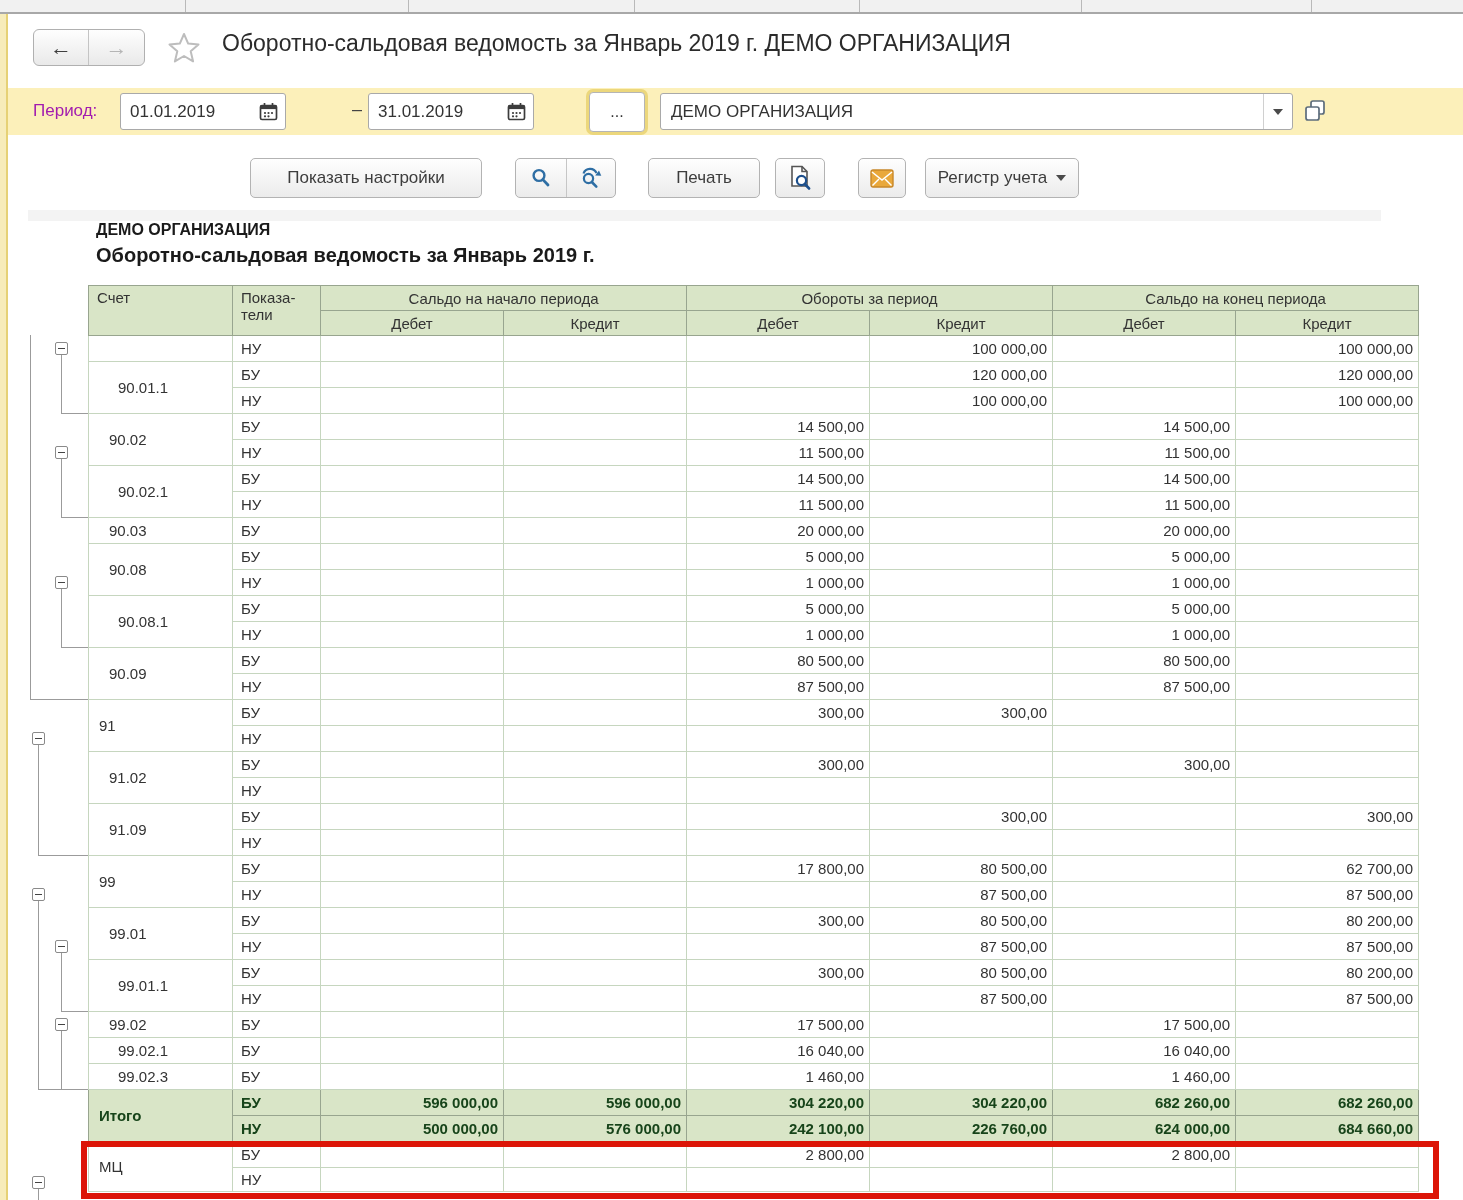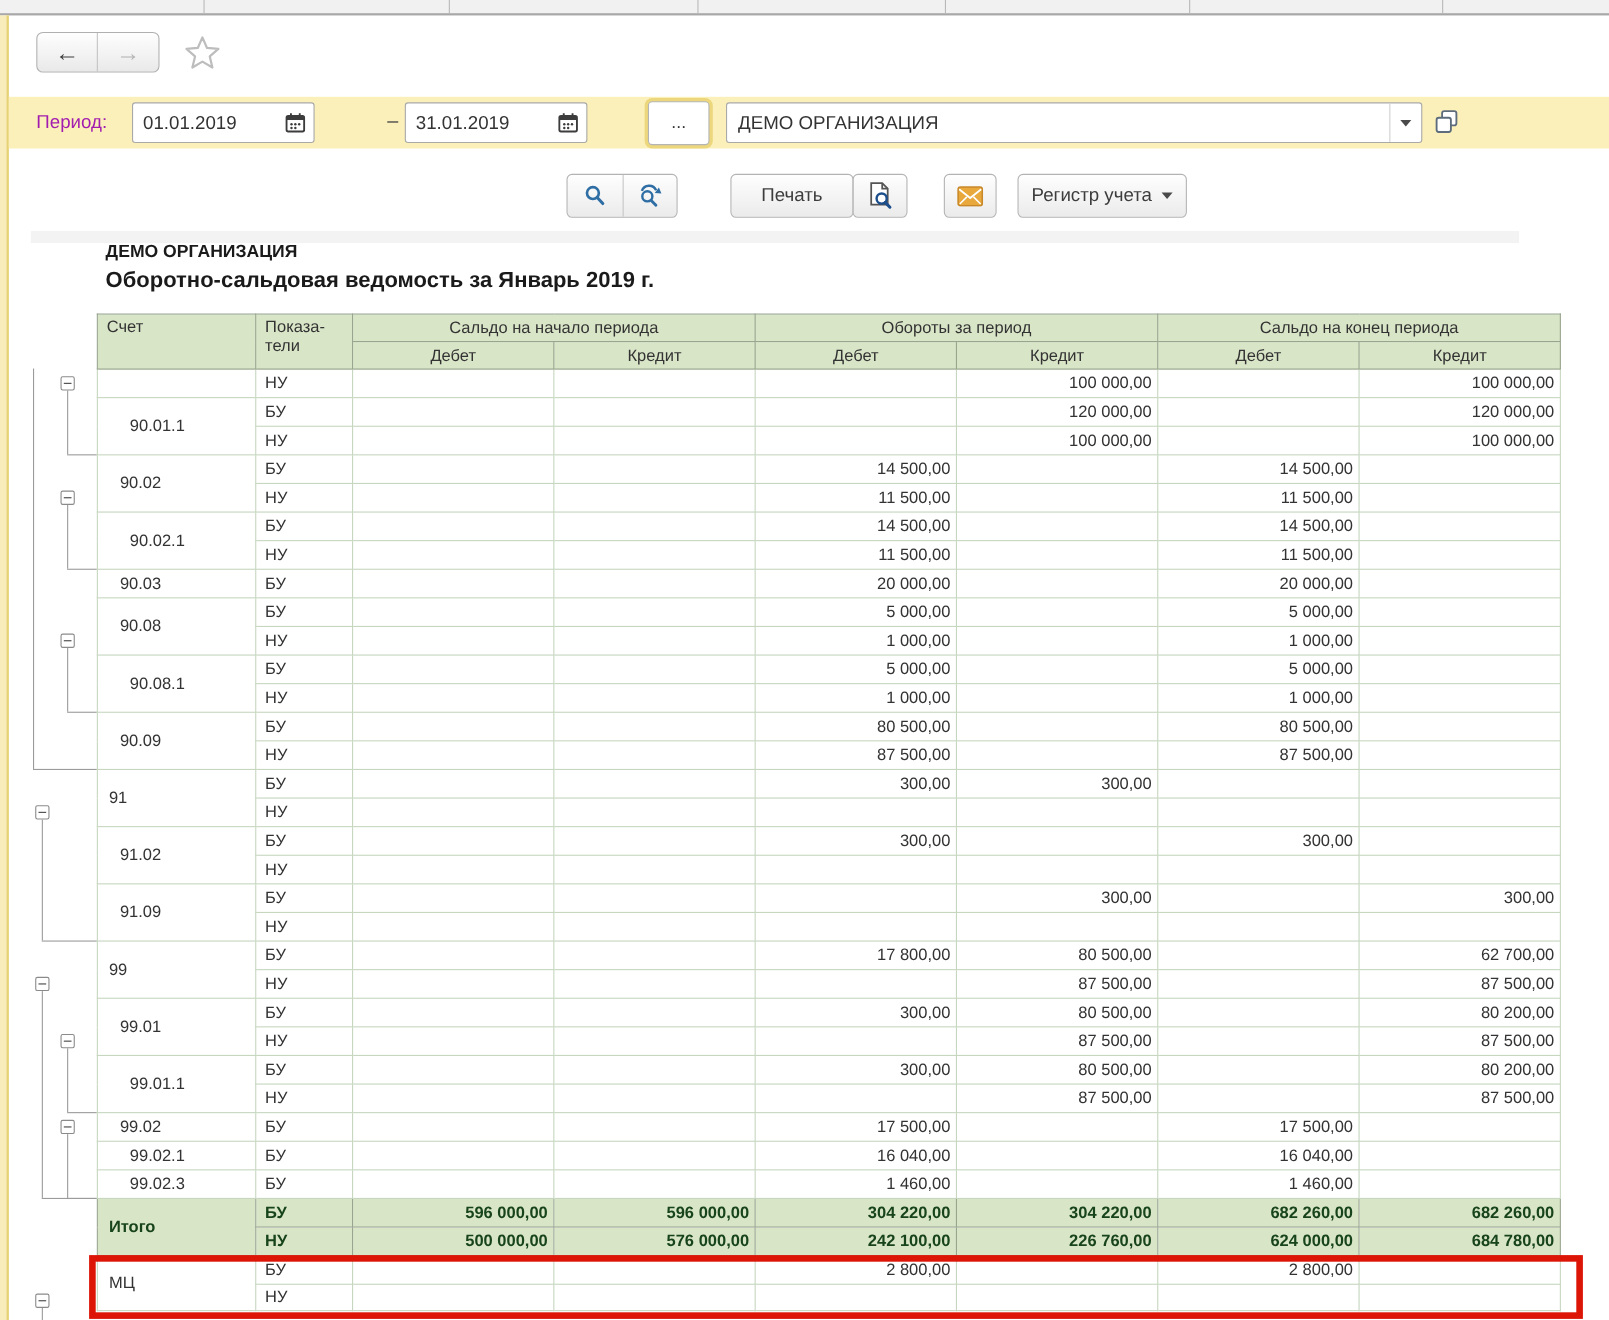--- a/index.html
+++ b/index.html
@@ -59,21 +59,21 @@
          justify-content:center; font-size:17px; color:#3d3d3d; cursor:pointer; }
   .btn-generate { left:33px; width:197px; background:linear-gradient(#ffee45,#fccf00);
                   border:1px solid #cfa90a; border-radius:7px; font-weight:bold; color:#111;
                   box-shadow:0 0 0 2px #f6e690; }
   .btn-settings { left:250px; width:232px; }
   .search-group { position:absolute; left:515px; top:158px; width:101px; height:40px;
                   border:1px solid #b3b3b3; border-radius:5px;
                   background:linear-gradient(#fefefe,#ebebeb); display:flex; }
   .search-seg { width:50%; display:flex; align-items:center; justify-content:center; cursor:pointer; }
   .search-seg + .search-seg { border-left:1px solid #c6c6c6; }
-  .btn-print { left:648px; width:112px;margin-left:16px; }
+  .btn-print { left:648px; width:112px; }
   .btn-preview { left:775px; width:50px; }
   .btn-mail { left:858px; width:48px; }
   .btn-register { left:925px; width:154px; gap:9px; }
 
   
   .grid-top-band { position:absolute; left:28px; top:210px; width:1353px; height:11px;
                    background:#f3f3f3; }
   .report-org { position:absolute; left:96px; top:221px; font-size:16px; font-weight:bold; color:#1a1a1a; }
   .report-title { position:absolute; left:96px; top:244px; font-size:20px; font-weight:bold; color:#1a1a1a; }
 
@@ -124,20 +124,21 @@
 
   <div class="navgroup">
     <div class="navbtn back">←</div>
     <div class="navbtn fwd">→</div>
   </div>
   <div class="star">
     <svg width="36" height="36" viewBox="0 0 36 36">
       <polygon points="18,4 22.2,13.6 32.5,14.5 24.7,21.3 27.1,31.4 18,26 8.9,31.4 11.3,21.3 3.5,14.5 13.8,13.6" fill="#fff" stroke="#bdbdbd" stroke-width="2" stroke-linejoin="round"></polygon>
     </svg>
   </div>
+  <div class="win-title">Оборотно-сальдовая ведомость за Январь 2019 г. ДЕМО ОРГАНИЗАЦИЯ</div>
 
   <div class="period-band">
     <span class="period-label">Период:</span>
 
     <div class="field date-field" style="left:112px">
       <input value="01.01.2019" style="">
       <span class="cal-btn">
         <svg width="19" height="19" viewBox="0 0 19 19">
           <rect x="1.5" y="3.5" width="16" height="14" rx="1.5" fill="none" stroke="#3c3c3c" stroke-width="1.7"></rect>
           <rect x="1.5" y="3.5" width="16" height="3.6" fill="#3c3c3c"></rect>
@@ -181,20 +182,21 @@
     </div>
 
     <div class="choose-btn">
       <svg width="26" height="26" viewBox="0 0 26 26">
         <rect x="9" y="3" width="13" height="13" rx="2" fill="#fff" stroke="#5c6c7c" stroke-width="1.7"></rect>
         <rect x="4" y="9" width="13" height="13" rx="2" fill="#fff" stroke="#5c6c7c" stroke-width="1.7"></rect>
       </svg>
     </div>
   </div>
 
+  <div class="btn btn-settings">Показать настройки</div>
 
   <div class="search-group">
     <span class="search-seg">
       <svg width="24" height="24" viewBox="0 0 24 24">
         <circle cx="10" cy="9.5" r="5.4" fill="none" stroke="#2e6ea4" stroke-width="2.4"></circle>
         <line x1="13.9" y1="13.6" x2="19" y2="19" stroke="#2e6ea4" stroke-width="2.8" stroke-linecap="round"></line>
       </svg>
     </span>
     <span class="search-seg">
       <svg width="26" height="26" viewBox="0 0 26 26">
@@ -582,21 +584,21 @@
             <td class="num">682 260,00</td>
             <td class="num">682 260,00</td>
           </tr>
           <tr class="total">
             <td class="indc">НУ</td>
             <td class="num">500 000,00</td>
             <td class="num">576 000,00</td>
             <td class="num">242 100,00</td>
             <td class="num">226 760,00</td>
             <td class="num">624 000,00</td>
-            <td class="num">684 780,00</td>
+            <td class="num">684 660,00</td>
           </tr>
           <tr class="hl">
             <td rowspan="2" class="acc ind1">МЦ</td>
             <td class="indc">БУ</td>
             <td class="num"></td>
             <td class="num"></td>
             <td class="num">2 800,00</td>
             <td class="num"></td>
             <td class="num">2 800,00</td>
             <td class="num"></td>

